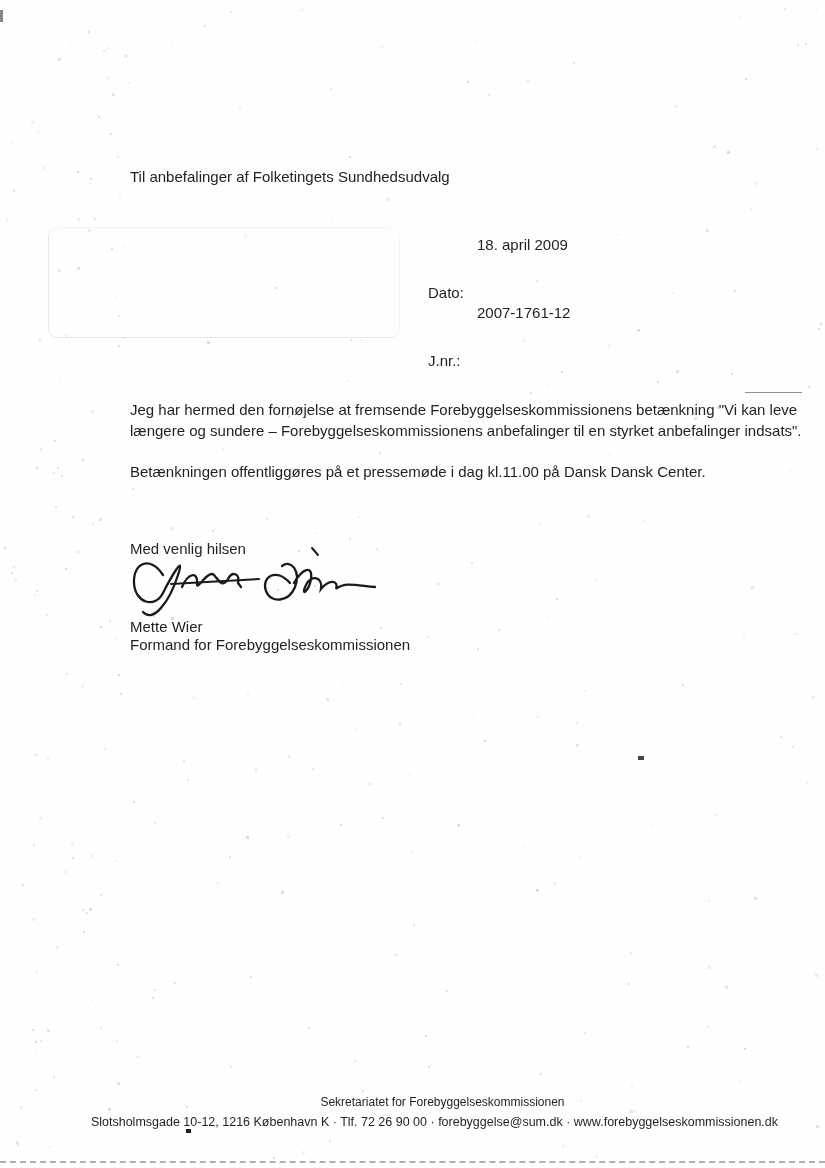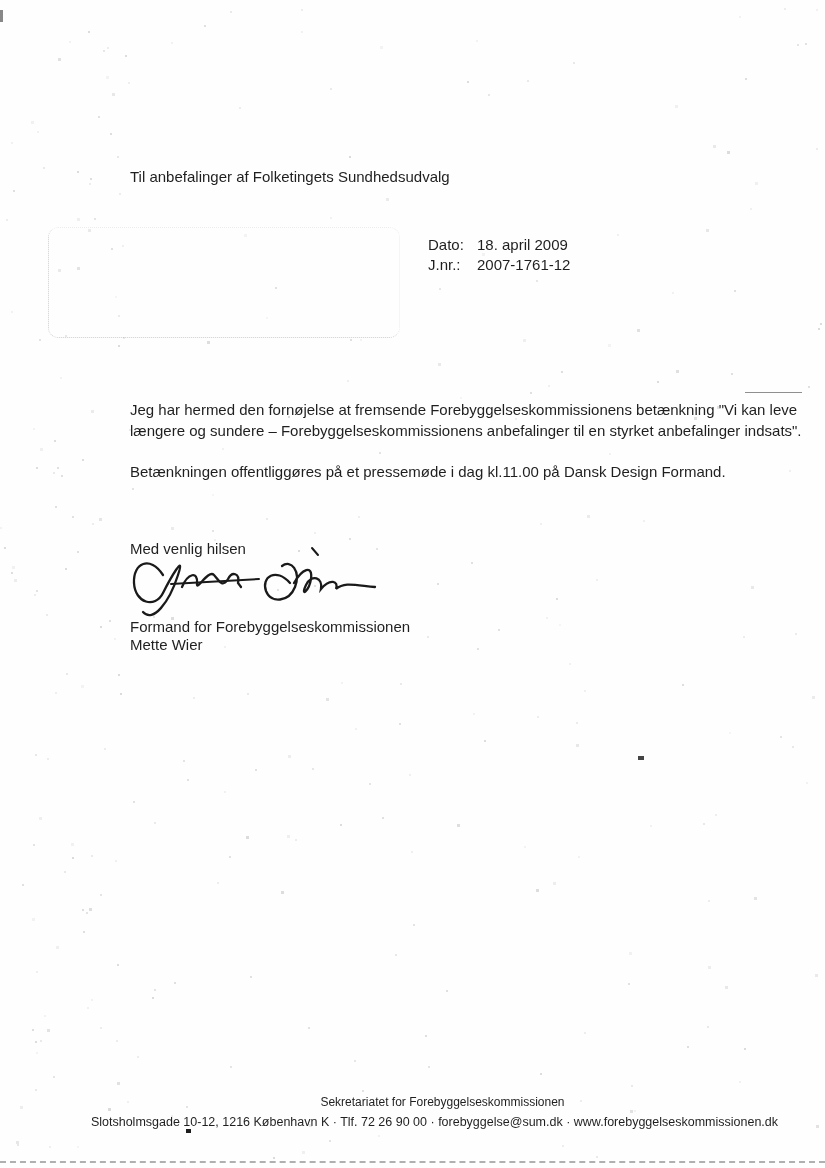--- a/index.html
+++ b/index.html
@@ -26,21 +26,21 @@
   .address-window{
     position:absolute;left:48px;top:227px;width:350px;height:109px;
     border:1px dotted rgba(150,150,150,0.45);
     border-radius:10px;
     border-top-color:rgba(170,170,170,0.2);
     border-right-color:rgba(170,170,170,0.2);
   }
   
   .meta{position:absolute;left:428px;top:235px;font-size:15px;line-height:20px;}
   .meta-row{display:flex;}
-  .meta-label{width:49px;}
+  .meta-label{width:49px;margin-top:48px;}
   
   .para{position:absolute;left:130px;width:678px;font-size:15px;line-height:21px;}
   .p1{top:399px;}
   .p2{top:461px;}
   .closing{position:absolute;left:130px;top:540px;font-size:15px;}
   .signature{position:absolute;left:125px;top:543px;width:258px;height:82px;}
   .sign-block{position:absolute;left:130px;top:618px;font-size:15px;line-height:17.5px;}
   
   .footer-1{position:absolute;left:0;top:1095px;width:100%;text-align:center;font-size:12px;transform:translateX(30px);}
   .footer-2{position:absolute;left:0;top:1115px;width:100%;text-align:center;font-size:12.5px;transform:translateX(22px);white-space:nowrap;}
@@ -71,38 +71,38 @@
     </div>
     <div class="meta-row">
       <span class="meta-label">J.nr.:</span>
       <span class="meta-value">2007-1761-12</span>
     </div>
   </div>
 
   <div class="artifact line-artifact"></div>
 
   <div class="para p1">Jeg har hermed den fornøjelse at fremsende Forebyggelseskommissionens betænkning "Vi kan leve længere og sundere – Forebyggelseskommissionens anbefalinger til en styrket anbefalinger indsats".</div>
-  <div class="para p2">Betænkningen offentliggøres på et pressemøde i dag kl.11.00 på Dansk Design Formand.</div>
+  <div class="para p2">Betænkningen offentliggøres på et pressemøde i dag kl.11.00 på Dansk Dansk Center.</div>
 
   <div class="closing">Med venlig hilsen</div>
 
   <div class="signature">
     <svg viewBox="0 0 258 82" fill="none" stroke="#1a1a1a" stroke-width="2.3" stroke-linecap="round">
       <path d="M38 32 C25 12, 8 20, 9 40 C10 60, 30 66, 38 50 C45 36, 61 8, 53 32 C44 60, 28 80, 18 69"></path>
       <path d="M57 44 C63 30, 73 28, 72 40 C71 50, 83 26, 89 32 C93 36, 97 46, 103 36 C107 28, 115 30, 113 40 L116 44"></path>
       <path d="M46 41 L134 36" stroke-width="2"></path>
       <path d="M187 5 L193 12" stroke-width="2"></path>
       <path d="M165 40 C151 24, 136 34, 141 48 C146 61, 164 59, 170 44 C176 28, 166 16, 157 23"></path>
       <path d="M169 40 C177 26, 188 21, 186 36 C184 48, 175 55, 181 42 C187 30, 198 35, 196 46 C205 35, 214 38, 211 46 C219 39, 229 42, 250 44"></path>
     </svg>
   </div>
 
   <div class="sign-block">
+    <div>Mette Wier</div>
     <div>Formand for Forebyggelseskommissionen</div>
-    <div>Mette Wier</div>
   </div>
 
   <div class="footer-1">Sekretariatet for Forebyggelseskommissionen</div>
   <div class="footer-2">Slotsholmsgade 10-12, 1216 København K  ·  Tlf. 72 26 90 00  ·  forebyggelse@sum.dk  ·  www.forebyggelseskommissionen.dk</div>
 
   <div class="artifact bottom-line"></div>
   <div class="artifact edge-mark"></div>
   <div class="artifact speck-a"></div>
   <div class="artifact speck-b"></div>
   <div id="noise-layer">

